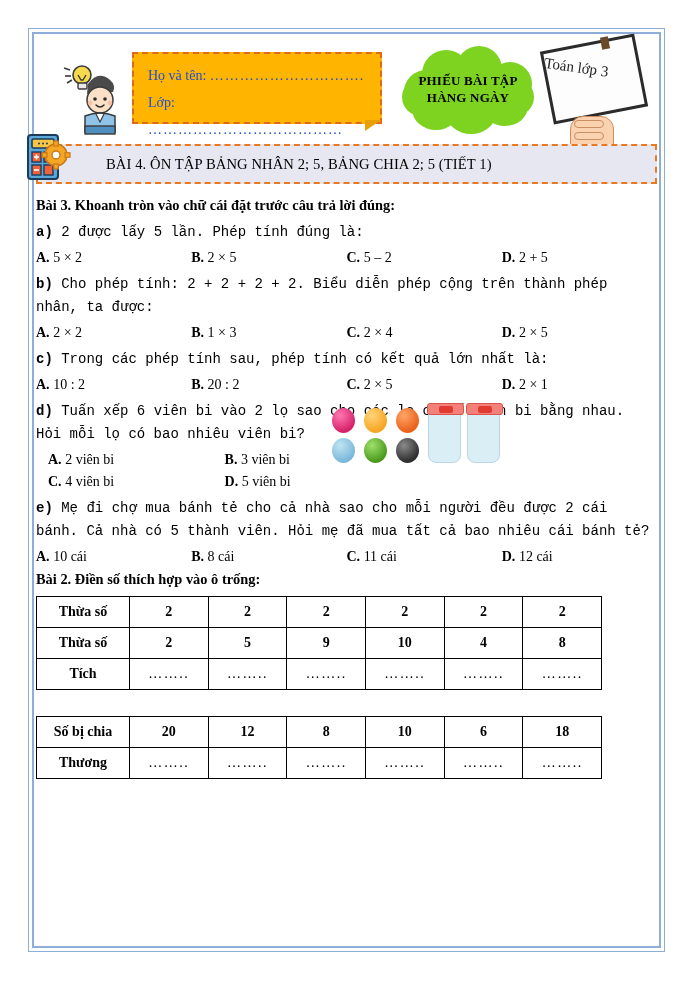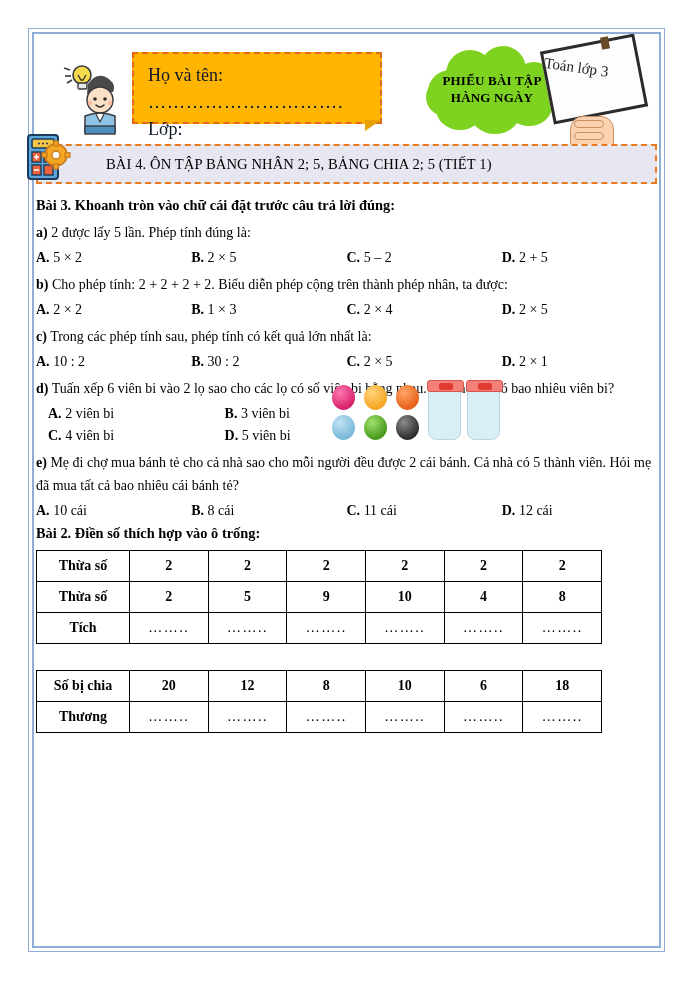--- a/index.html
+++ b/index.html
@@ -60,40 +60,40 @@
   .name-card {
     position: absolute;
     left: 96px;
     top: 16px;
     width: 250px;
     height: 72px;
     background: #ffb400;
     border: 2px dashed #e06a15;
     box-sizing: border-box;
     padding: 8px 10px 0 14px;
-    color: #0f172a;
-    font-size: 18px;
+    color: #1d4ed8;
+    font-size: 14px;
     line-height: 27px;
   }
   .name-card .dots { letter-spacing: 1px; }
   .name-card::after {
     content: "";
     position: absolute;
     right: -1px;
     bottom: -9px;
     width: 16px;
     height: 11px;
     background: #e8a100;
     clip-path: polygon(0 0, 100% 0, 0 100%);
   }
 
   
   .cloud {
     position: absolute;
-    left: 388px;
+    left: 364px;
     top: 8px;
     width: 136px;
     height: 92px;
   }
   .cloud .puff {
     position: absolute;
     background: #7ed321;
     border-radius: 50%;
   }
   .cloud-text {
@@ -209,20 +209,21 @@
 
   .q-head {
     font-weight: bold;
     font-size: 14.4px;
     margin: 6px 0 3px 0;
   }
   .q-stem {
     font-size: 14px;
     line-height: 23px;
     margin: 7px 0 2px 0;
+    font-family: Liberation Mono, monospace;
   }
   .q-stem b, .opt b { font-weight: bold; }
 
   .opts {
     display: flex;
     font-size: 14px;
     margin: 6px 0 2px 0;
   }
   .opts .opt { width: 25%; }
   .opts.indent .opt { width: 29%; }
@@ -431,21 +432,21 @@
       <div class="opt"><b>C.</b> <span>2 × 4</span></div>
       <div class="opt"><b>D.</b> <span>2 × 5</span></div>
     </div>
 
     <div class="q-stem">
       <b>c)</b>
       <span>Trong các phép tính sau, phép tính có kết quả lớn nhất là:</span>
     </div>
     <div class="opts">
       <div class="opt"><b>A.</b> <span>10 : 2</span></div>
-      <div class="opt"><b>B.</b> <span>30 : 2</span></div>
+      <div class="opt"><b>B.</b> <span>20 : 2</span></div>
       <div class="opt"><b>C.</b> <span>2 × 5</span></div>
       <div class="opt"><b>D.</b> <span>2 × 1</span></div>
     </div>
 
     <div class="d-block">
       <div class="q-stem">
         <b>d)</b>
         <span>Tuấn xếp 6 viên bi vào 2 lọ sao cho các lọ có số viên bi bằng nhau. Hỏi mỗi lọ có bao nhiêu viên bi?</span>
       </div>
       <div class="opts indent">

